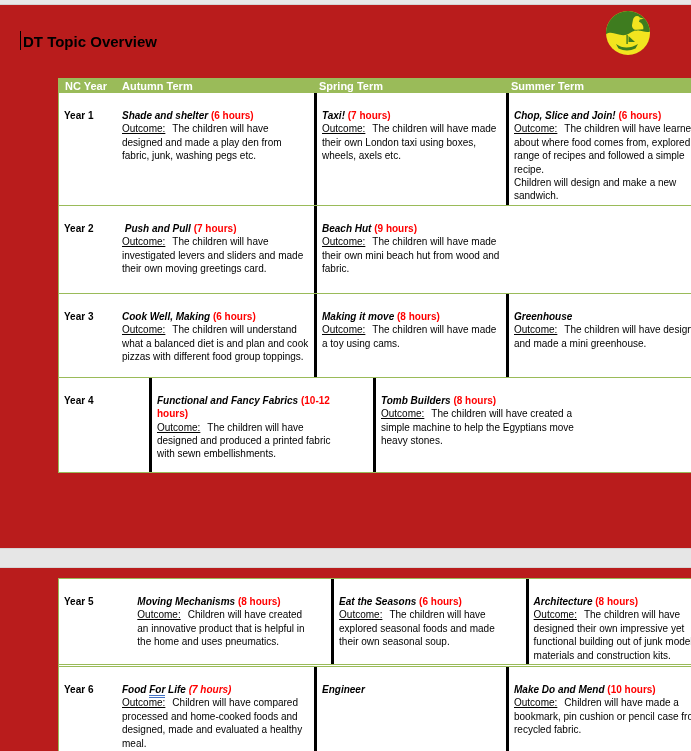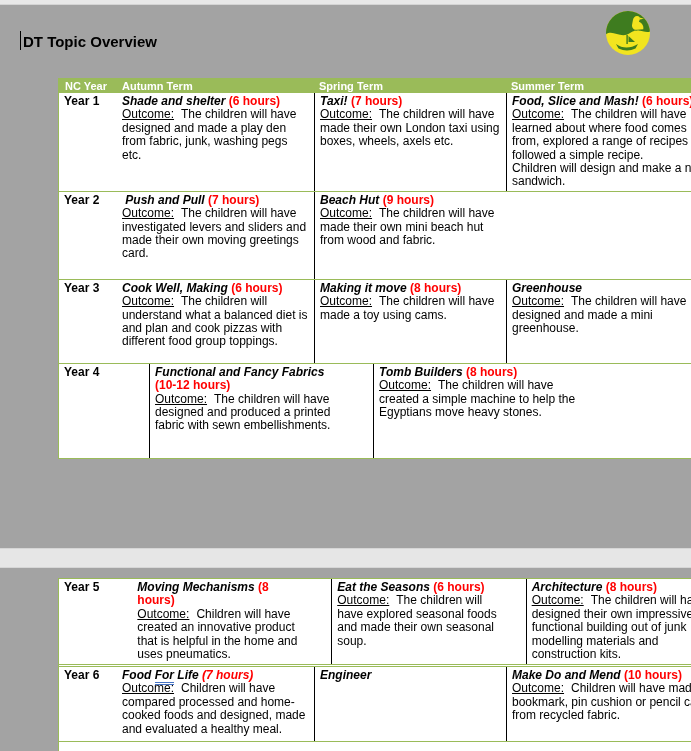--- a/index.html
+++ b/index.html
@@ -1,17 +1,17 @@
 <!DOCTYPE html>
 <html><head>
 <meta charset="utf-8">
 <style>
   html,body{margin:0;padding:0;background:#fff;}
   body{width:691px;height:751px;font-family:"Liberation Sans","DejaVu Sans",sans-serif;color:#000;}
-  .page{position:relative;width:691px;height:751px;overflow:hidden;background:#a3a3a3;}
+  .page{position:relative;width:691px;height:751px;overflow:hidden;background:#b91c1c;}
 
   .top-strip{position:absolute;left:0;top:0;width:691px;height:5px;background:#e8e8e8;border-bottom:1px solid #d4d4d4;box-sizing:border-box;}
 
   .caret{position:absolute;left:20px;top:31px;width:1px;height:19px;background:#000;}
   .doc-title{position:absolute;left:23px;top:33px;margin:0;font-size:15px;font-weight:bold;color:#000;}
 
   .logo{position:absolute;left:604px;top:9px;width:48px;height:48px;}
 
   .page-break{position:absolute;left:0;top:548px;width:691px;height:20px;background:#e6e6e6;border-top:1px solid #d6d6d6;border-bottom:1px solid #d6d6d6;box-sizing:border-box;}
 
@@ -25,22 +25,22 @@
 
   .trow{display:flex;}
   .trow + .trow{border-top:1px solid #9ABB59;}
   .thead + .trow{border-top:none;}
   #table2 .row-1{border-top:3px double #9ABB59;}
 
   .c0{width:58px;}
   .c1{width:197px;}
   .c2{width:192px;}
   .c3{width:214px;}
-  .cell{box-sizing:border-box;padding:2px 5px 2px 5px;font-size:12px;line-height:13.4px;}
-  .cell.c2,.cell.c3{border-left:1px solid #000000;}
+  .cell{box-sizing:border-box;padding:16px 5px 2px 5px;font-size:10px;line-height:13.4px;}
+  .cell.c2,.cell.c3{border-left:3px solid #000000;}
   .cfull{width:661px;}
 
   #table1 .row-0{min-height:97px;}
   #table1 .row-1{min-height:87px;}
   #table1 .row-2{min-height:83px;}
   #table1 .row-3{min-height:94px;gap:32px;}
   #table2 .row-0{min-height:85px;gap:20px;}
   #table2 .row-1{min-height:74px;}
   #table2 .row-partial{height:14px;}
 
@@ -92,21 +92,21 @@
         <div class="cell c0"><span class="year">Year 1</span></div>
         <div class="cell c1">
           <div class="title-line"><span class="topic-title">Shade and shelter</span> <span class="hours">(6 hours)</span></div>
           <div class="outcome-line"><span class="outcome-label">Outcome:</span><span class="outcome-text">The children will have designed and made a play den from fabric, junk, washing pegs etc.</span></div>
         </div>
         <div class="cell c2">
           <div class="title-line"><span class="topic-title">Taxi!</span> <span class="hours">(7 hours)</span></div>
           <div class="outcome-line"><span class="outcome-label">Outcome:</span><span class="outcome-text">The children will have made their own London taxi using boxes, wheels, axels etc.</span></div>
         </div>
         <div class="cell c3">
-          <div class="title-line"><span class="topic-title">Food, Slice and Mash!</span> <span class="hours">(6 hours)</span></div>
+          <div class="title-line"><span class="topic-title">Chop, Slice and Join!</span> <span class="hours">(6 hours)</span></div>
           <div class="outcome-line"><span class="outcome-label">Outcome:</span><span class="outcome-text">The children will have learned about where food comes from, explored a range of recipes and followed a simple recipe.</span></div>
           <div class="extra-line">Children will design and make a new sandwich.</div>
         </div>
       </div>
       <div class="trow row-1">
         <div class="cell c0"><span class="year">Year 2</span></div>
         <div class="cell c1">
           <div class="title-line"><span class="topic-title">&nbsp;Push and Pull</span> <span class="hours">(7 hours)</span></div>
           <div class="outcome-line"><span class="outcome-label">Outcome:</span><span class="outcome-text">The children will have investigated levers and sliders and made their own moving greetings card.</span></div>
         </div>

